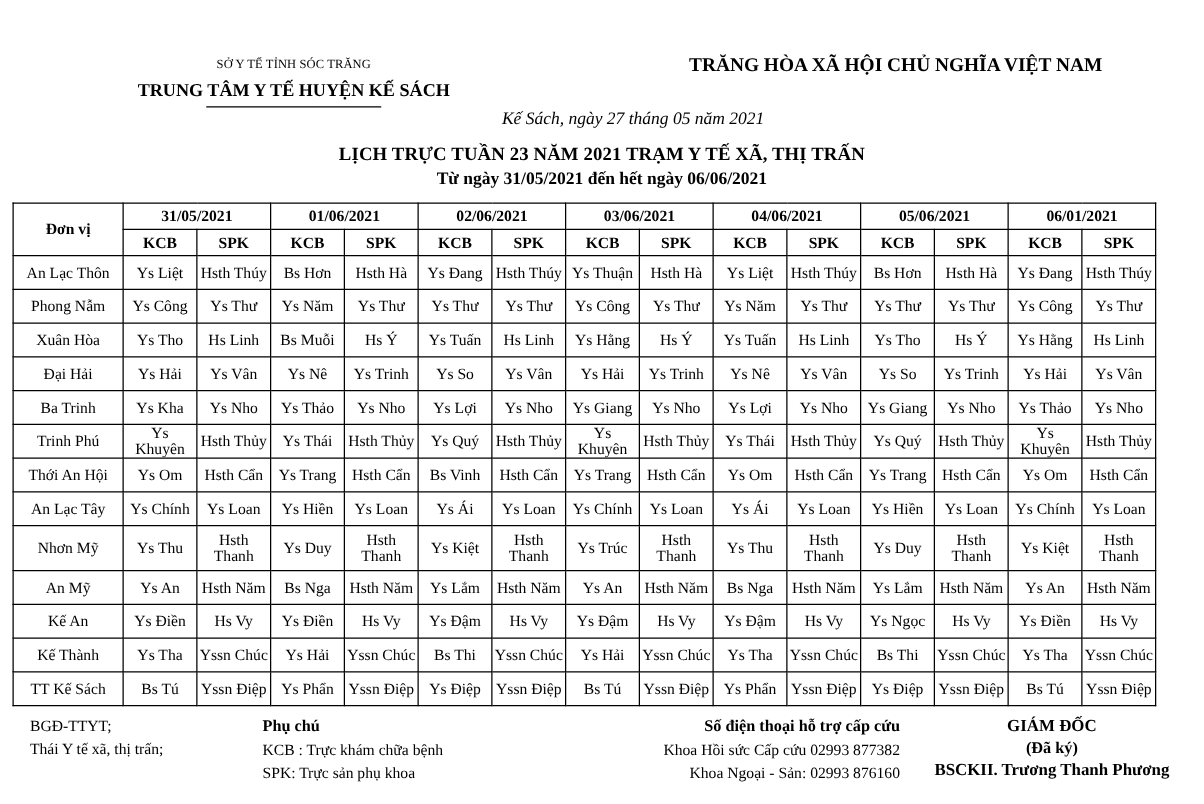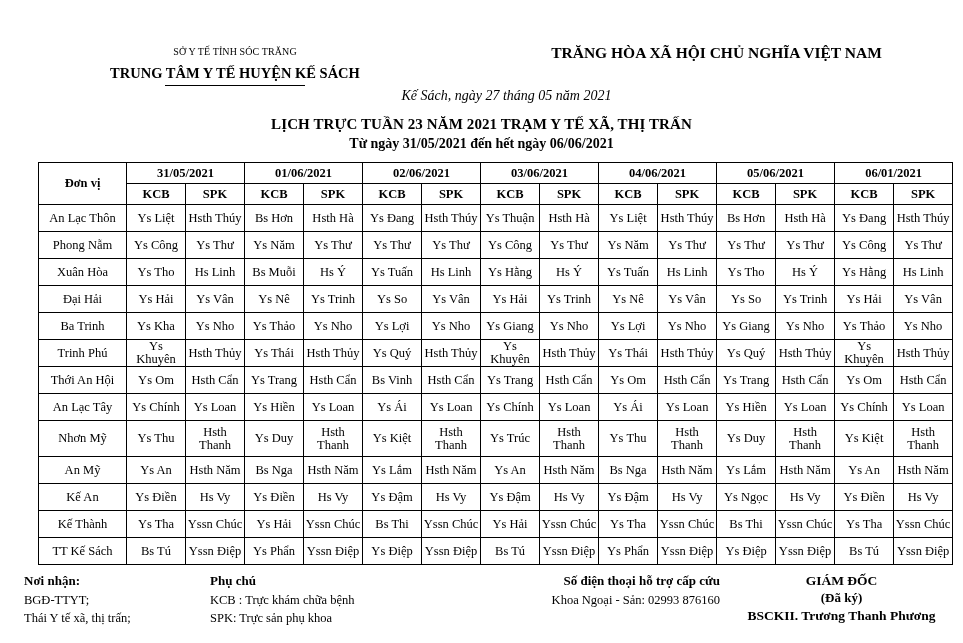--- a/index.html
+++ b/index.html
@@ -98,21 +98,21 @@
   .title-sub {
     width: 963px;
     text-align: center;
     font-weight: bold;
     font-size: 14px;
     margin-top: 3px;
   }
 
   
   .table-wrap {
-    margin: 10px 0 0 38px;
+    margin: 10px 0 0 10px;
     width: 912px;
   }
   table.roster {
     border-collapse: collapse;
     width: 912px;
     table-layout: fixed;
   }
   table.roster th,
   table.roster td {
     border: 1px solid #000;
@@ -462,31 +462,31 @@
           <td class="name-cell">Yssn Điệp</td>
           <td class="name-cell">Bs Tú</td>
           <td class="name-cell">Yssn Điệp</td>
         </tr>
       </tbody>
   </table>
 </div>
 
 <div class="footer">
   <div class="fcol fcol-1">
-    <span class="fhead">Nơi nhận:</span>
     <span class="fitem">BGĐ-TTYT;</span>
     <span class="fitem">Thái Y tế xã, thị trấn;</span>
   </div>
   <div class="fcol fcol-2">
     <span class="fhead">Phụ chú</span>
     <span class="fitem">KCB : Trực khám chữa bệnh</span>
     <span class="fitem">SPK: Trực sản phụ khoa</span>
   </div>
   <div class="fcol fcol-3">
     <span class="fhead">Số điện thoại hỗ trợ cấp cứu</span>
+    <span class="fitem">Khoa Hồi sức Cấp cứu  02993 877382</span>
     <span class="fitem">Khoa Ngoại - Sản: 02993 876160</span>
   </div>
   <div class="fcol fcol-4">
     <span class="sig-title">GIÁM ĐỐC</span>
     <span class="sig-note">(Đã ký)</span>
     <span class="sig-name">BSCKII. Trương Thanh Phương</span>
   </div>
 </div>
 
 </body></html>

